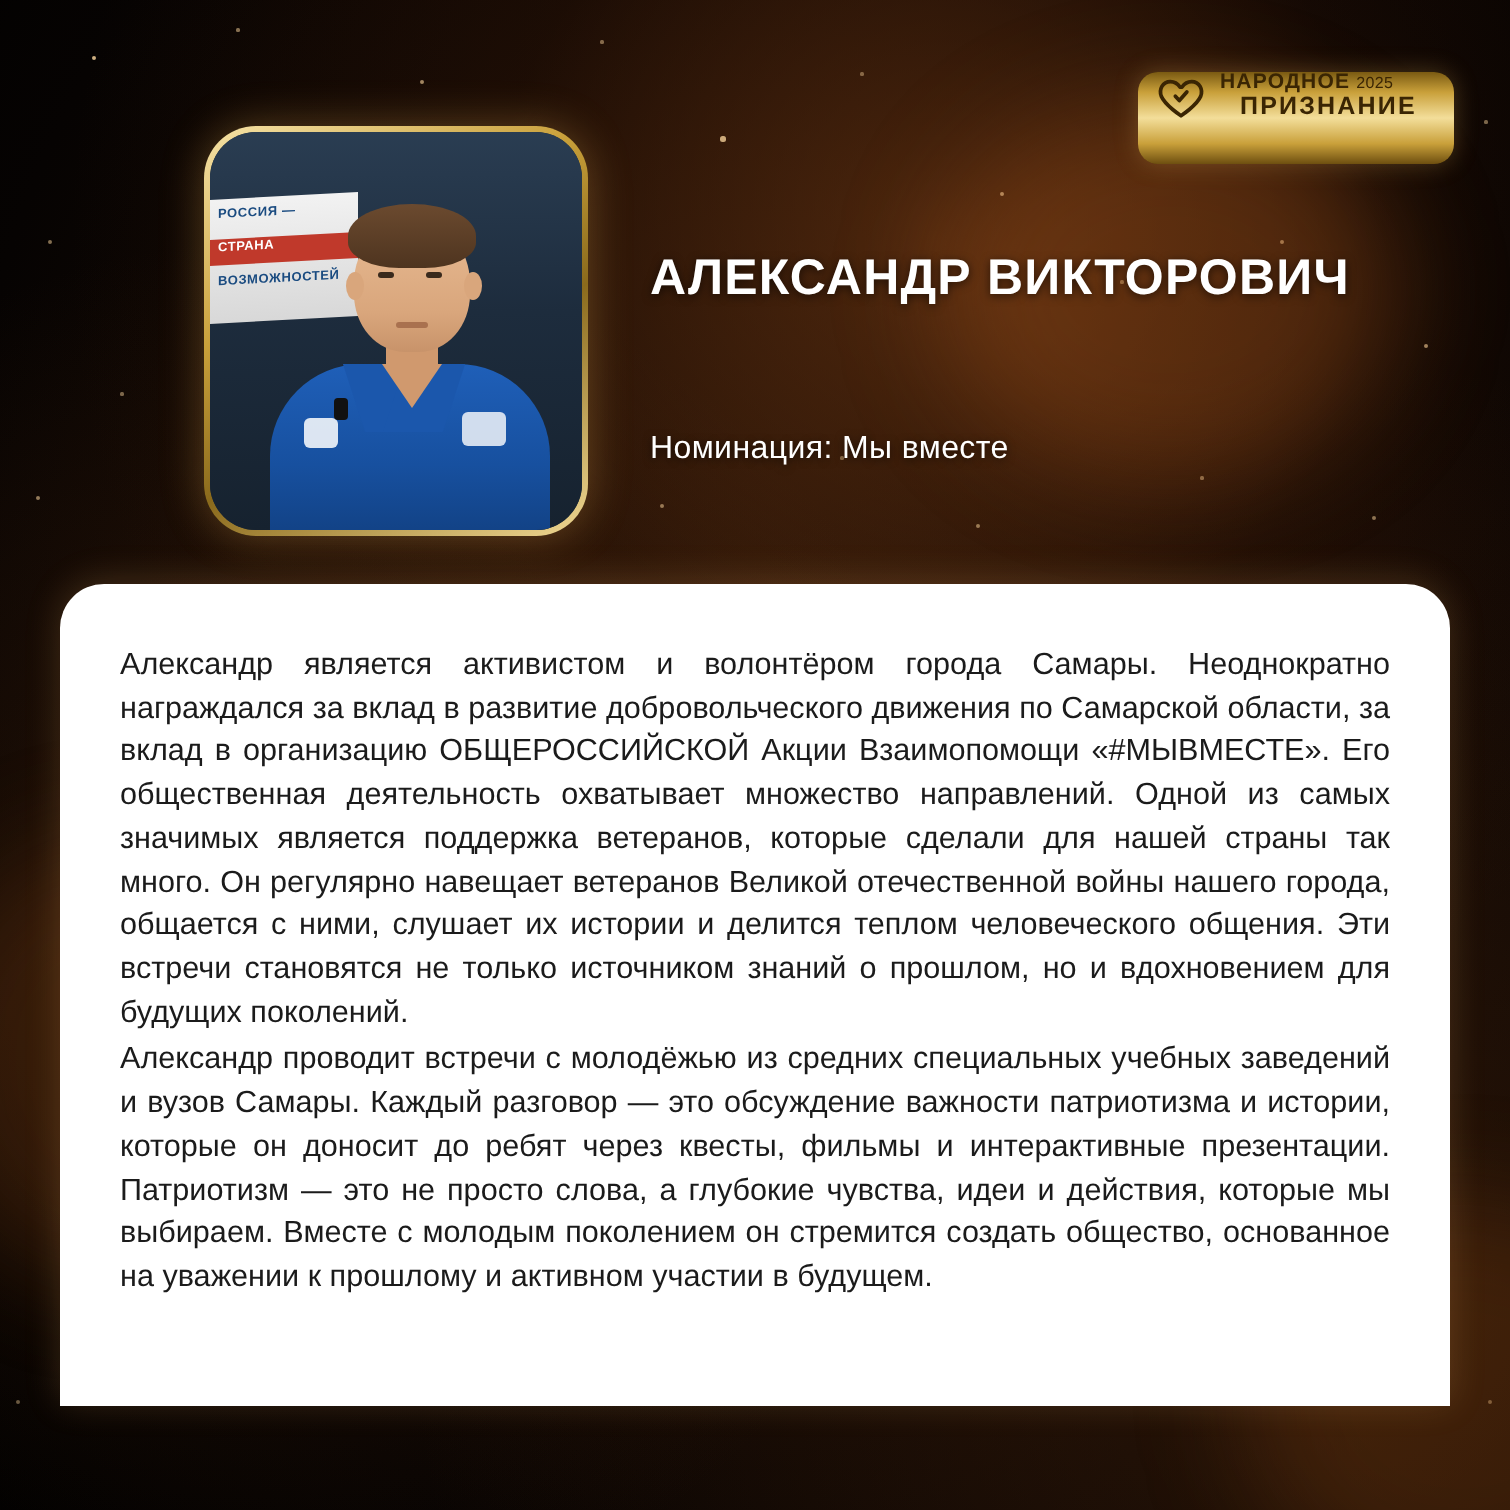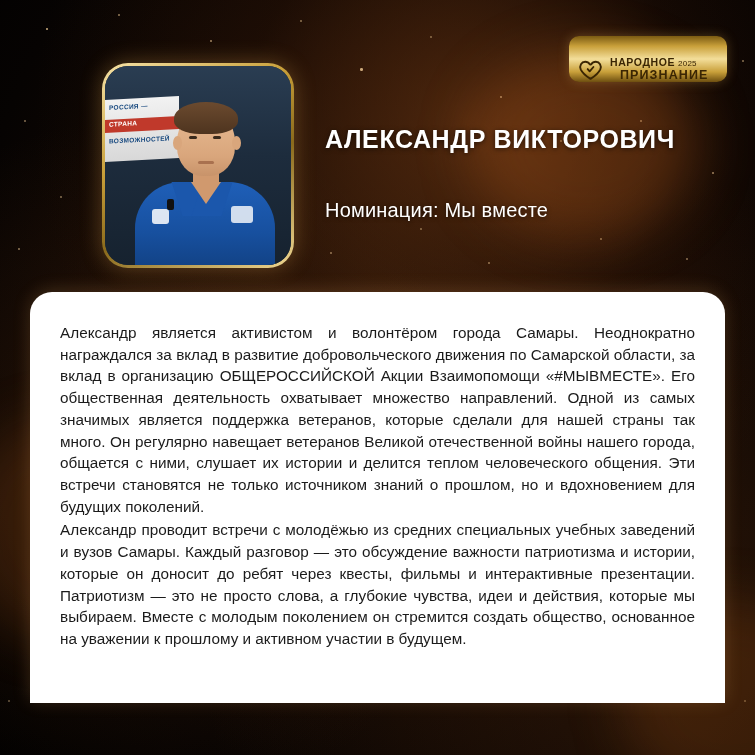--- a/index.html
+++ b/index.html
@@ -46,21 +46,21 @@
   .badge {
     position: absolute;
     top: 36px;
     right: 28px;
     width: 158px;
     height: 46px;
     border-radius: 10px;
     background: linear-gradient(180deg, #7a5a12 0%, #c9a03a 22%, #f3de9a 50%, #c9a03a 78%, #6e4f10 100%);
     box-shadow: 0 0 12px rgba(255, 200, 100, 0.25);
     display: flex;
-    align-items: flex-end;
+    align-items: flex-start;
     padding: 0 9px;
     box-sizing: border-box;
     gap: 7px;
   }
   .badge-heart {
     width: 25px;
     height: 25px;
     flex: 0 0 auto;
   }
   .badge-text {
@@ -269,23 +269,23 @@
     color: #ffffff;
     font-size: 25px;
     font-weight: bold;
     letter-spacing: 0.6px;
     line-height: 1.26;
     text-shadow: 0 1px 5px rgba(0,0,0,0.6);
   }
   .nomination {
     position: absolute;
     left: 325px;
-    top: 199px;
+    top: 216px;
     color: #ffffff;
-    font-size: 20px;
+    font-size: 16px;
     letter-spacing: 0.2px;
     text-shadow: 0 1px 4px rgba(0,0,0,0.6);
   }
 
   
   .card {
     position: absolute;
     left: 30px;
     top: 292px;
     width: 695px;

